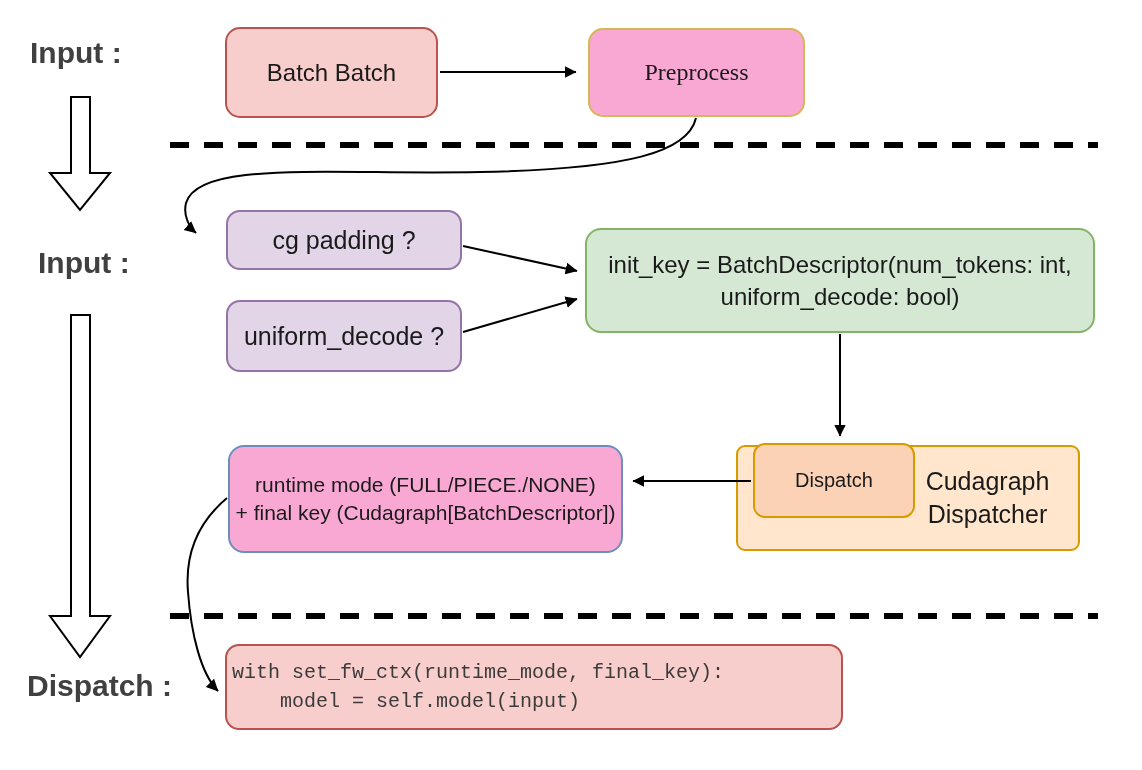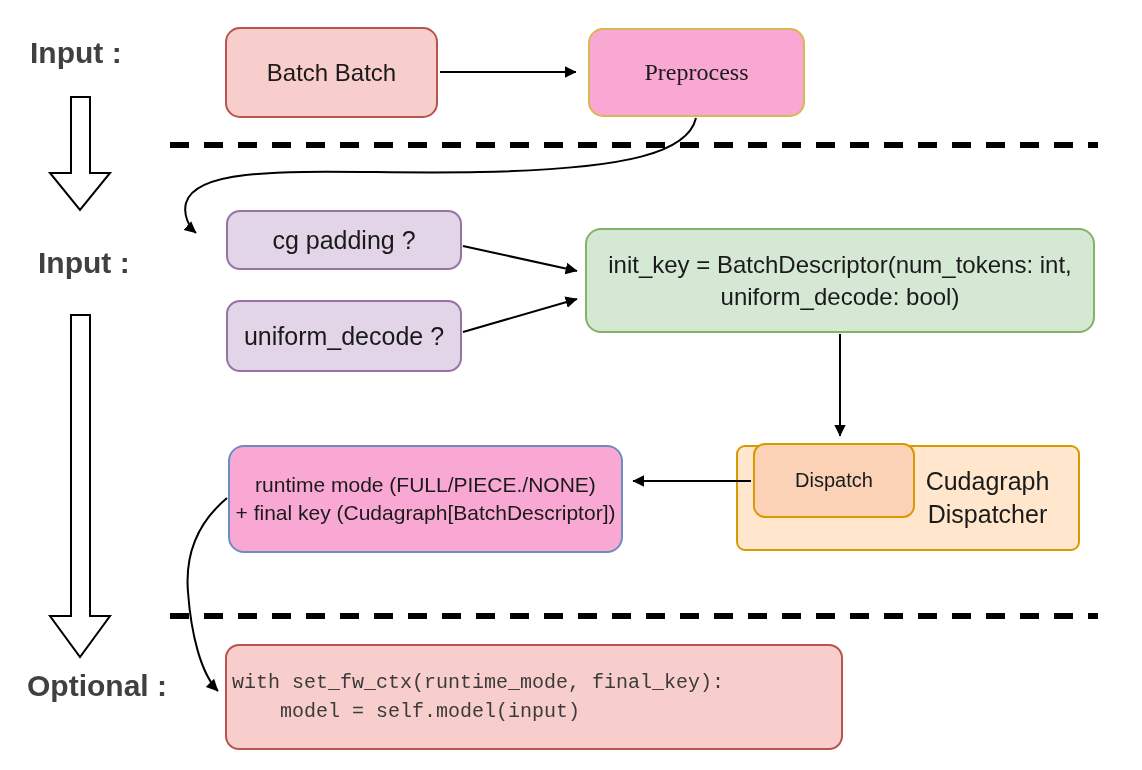--- a/index.html
+++ b/index.html
@@ -31,21 +31,21 @@
   #input-batch {left:225px;top:27px;width:213px;height:91px;font-size:24px;border-radius:15px;}
   #preprocess  {left:588px;top:28px;width:217px;height:89px;font-size:24px;border-radius:15px;}
   #cg-padding  {left:226px;top:210px;width:236px;height:60px;font-size:25px;}
   #uniform-decode{left:226px;top:300px;width:236px;height:72px;font-size:25px;}
   #init-key    {left:585px;top:228px;width:510px;height:105px;font-size:24px;border-radius:16px;}
   #cudagraph-dispatcher{left:736px;top:445px;width:344px;height:106px;align-items:flex-end;justify-content:center;font-size:25px;border-radius:9px;}
   #cudagraph-dispatcher .text-wrap{width:165px;margin-right:8px;text-align:center;}
   #dispatch    {left:753px;top:443px;width:162px;height:75px;font-size:20px;border-radius:12px;z-index:3;}
   #runtime-mode{left:228px;top:445px;width:395px;height:108px;font-size:21px;border-radius:16px;}
   #execute-code{
-    left:225px;top:644px;width:618px;height:106px;
+    left:225px;top:644px;width:618px;height:86px;
     font-family:"Liberation Mono", monospace;
     font-size:20px;color:#3b3b3b;
     align-items:flex-start;justify-content:center;
     text-align:left;line-height:1.45;
     padding-left:5px;border-radius:14px;
   }
   #execute-code .ln{white-space:pre;}
   svg{position:absolute;left:0;top:0;z-index:2;pointer-events:none;}
   .boxes{z-index:1;}
 </style>
@@ -72,21 +72,21 @@
     <line x1="463" y1="332" x2="577" y2="299" stroke="#000" stroke-width="2" marker-end="url(#arrow)"></line>
     <line x1="840" y1="334" x2="840" y2="436" stroke="#000" stroke-width="2" marker-end="url(#arrow)"></line>
     <line x1="751" y1="481" x2="633" y2="481" stroke="#000" stroke-width="2" marker-end="url(#arrow)"></line>
 
     <path d="M696,118 C688,152 630,169 480,172 C330,175 198,160 186,203 C183,215 189,227 196,233" fill="none" stroke="#000" stroke-width="2" marker-end="url(#arrow)"></path>
     <path d="M227,498 C196,524 185,556 188,592 C191,634 201,674 218,691" fill="none" stroke="#000" stroke-width="2" marker-end="url(#arrow)"></path>
   </svg>
 
   <div class="stage-label" style="left:30px;top:36px">Input :</div>
   <div class="stage-label" style="left:38px;top:246px">Input :</div>
-  <div class="stage-label" style="left:27px;top:669px">Optional :</div>
+  <div class="stage-label" style="left:27px;top:669px">Dispatch :</div>
 
   <div class="layer boxes">
 
     <div class="node" id="input-batch" style="background-color: rgb(248, 206, 204); border-color: rgb(184, 84, 80);">
       <span class="ln">Batch Batch</span>
     </div>
 
     <div class="node" id="preprocess" style="background-color: #f9a8d4; border-color: rgb(214, 182, 86); font-family: Liberation Serif, serif;">
       <span class="ln">Preprocess</span>
     </div>

